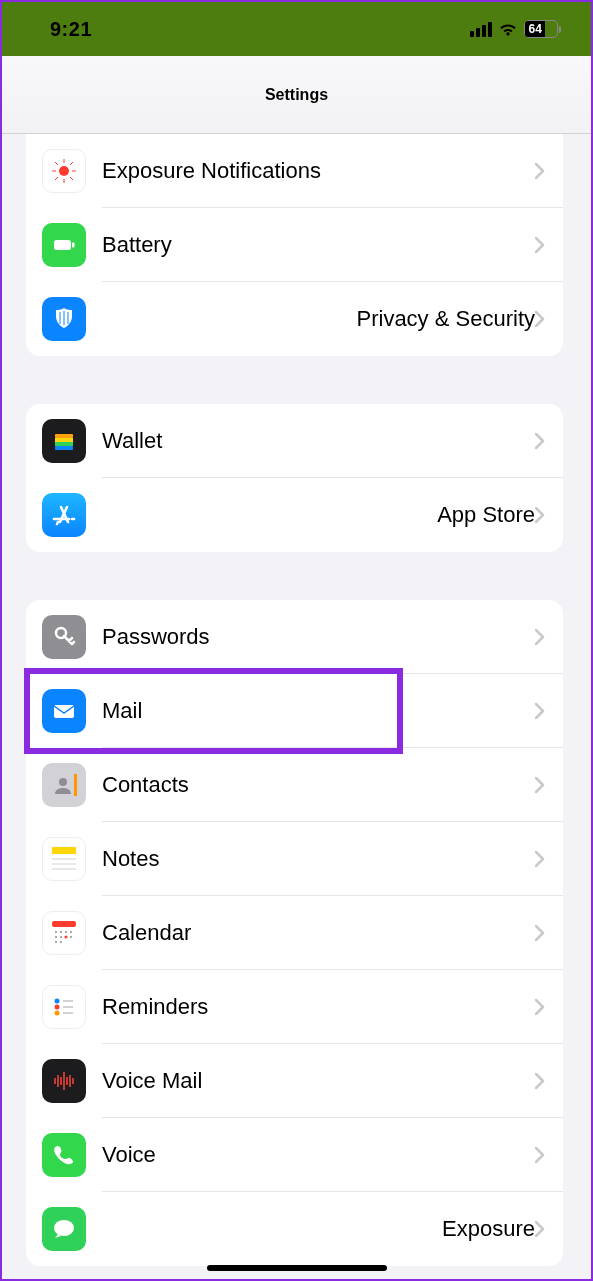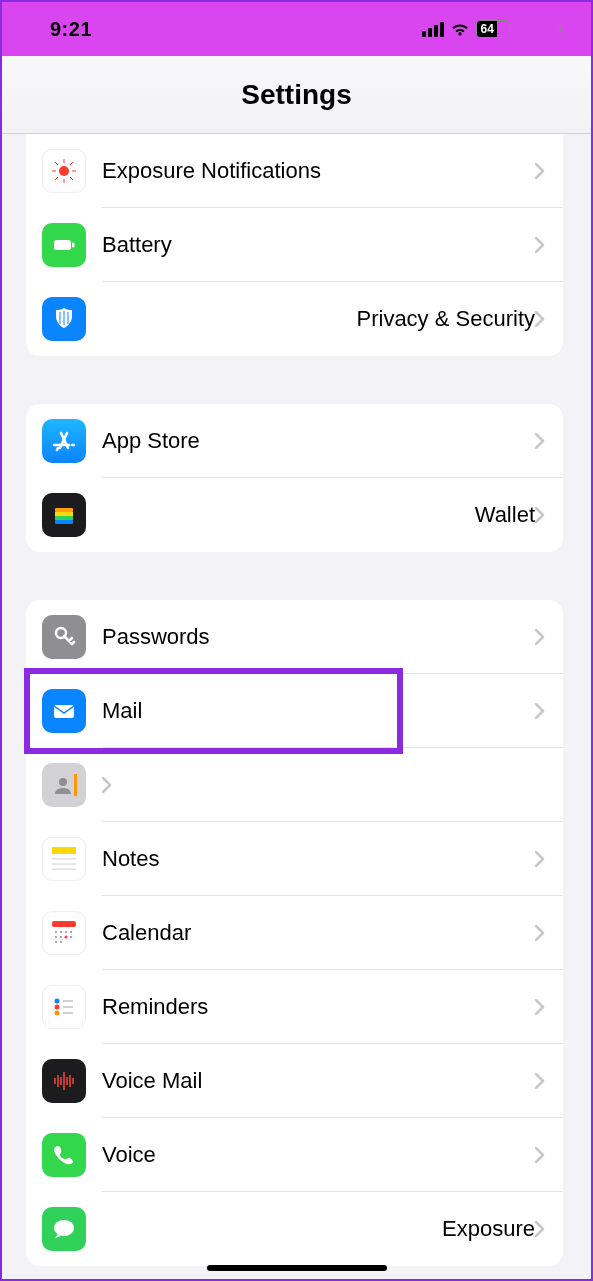--- a/index.html
+++ b/index.html
@@ -1,39 +1,39 @@
 <!DOCTYPE html>
 <html><head>
 <meta charset="utf-8">
 <style>
   * { margin: 0; padding: 0; box-sizing: border-box; font-family: -apple-system, 'Helvetica Neue', Arial, sans-serif; }
   body { width: 593px; height: 1281px; background: #fff; position: relative; overflow: hidden; }
   .frame { position: absolute; inset: 0; border: 2px solid #8a2be2; background: #f2f2f7; overflow: hidden; }
 
   
-  .status-bar { height: 54px; display: flex; align-items: center; justify-content: space-between; padding: 0 30px 0 48px; background: #d946ef; }
+  .status-bar { height: 54px; display: flex; align-items: center; justify-content: space-between; padding: 0 30px 0 48px; background: #4d7c0f; }
   .time { font-size: 20px; font-weight: 700; letter-spacing: 0.5px; }
   .status-right { display: flex; align-items: center; gap: 6px; }
   .signal-bars { display: flex; align-items: flex-end; gap: 2px; }
   .signal-bars span { width: 4px; background: #000; border-radius: 1px; }
   .signal-bars span:nth-child(1){height:6px}
   .signal-bars span:nth-child(2){height:9px}
   .signal-bars span:nth-child(3){height:12px}
   .signal-bars span:nth-child(4){height:15px}
   .wifi-icon { width:20px; height:16px; position:relative; }
   .wifi-icon svg{display:block}
-  .battery-pill { display:flex; align-items:center;gap:48px; }
+  .battery-pill { display:flex; align-items:center; }
   .battery-body { width:34px; height:18px; border:1.5px solid #888; border-radius:5px; position:relative; display:flex; align-items:center; }
   .battery-fill { position:absolute; left:0; top:0; bottom:0; width:64%; background:#000; border-radius:3px 0 0 3px; }
   .battery-text { position:relative; color:#fff; font-size:12px; font-weight:700; width:100%; text-align:left; padding-left:4px; z-index:2; }
   .battery-nub { width:2.5px; height:7px; background:#888; border-radius:0 2px 2px 0; margin-left:1px; }
 
   
   .nav-header { height:78px; display:flex; align-items:center; justify-content:center; background: linear-gradient(#f8f8fa,#f2f2f4); border-bottom:1px solid #d1d1d6;}
-  .nav-title { font-size:28px; font-weight:700; color:#000; }
+  .nav-title { font-size:16px; font-weight:700; color:#000; }
 
   
   .content { padding: 0 28px 0 24px; height: calc(100% - 54px - 78px); overflow:hidden; }
   .group { background:#fff; border-radius:14px; margin-top:48px; }
   .group.first { margin-top:0; border-radius:0 0 14px 14px; }
   .row { display:flex; align-items:center; min-height:74px; position:relative; cursor:pointer; }
   .row .icon-slot { width:44px; height:44px; margin:0 16px 0 16px; border-radius:10px; display:flex; align-items:center; justify-content:center; flex-shrink:0; }
   .row .text-area { flex:1; display:flex; align-items:center; font-size:22px; font-weight:500; color:#000; height:74px; border-bottom:1px solid #e5e5e8; }
   .row:last-child .text-area { border-bottom:none;text-align:right; }
   .row .label { flex:1; }
@@ -144,58 +144,58 @@
               <svg width="10" height="16" viewBox="0 0 10 16">
                 <path d="M1 1l7 7-7 7" stroke="#c7c7cc" stroke-width="2.5" fill="none" stroke-linecap="round" stroke-linejoin="round"></path>
               </svg>
             </span>
           </div>
       </div>
     </div>
 
     <div class="group">
       <div class="row">
+        <div class="icon-slot bg-black">
+          <svg width="30" height="30" viewBox="0 0 30 30">
+              <rect x="6" y="8" width="18" height="4" rx="1" fill="#ff9f0a"></rect>
+              <rect x="6" y="12" width="18" height="4" fill="#ffd60a"></rect>
+              <rect x="6" y="16" width="18" height="4" fill="#30d158"></rect>
+              <rect x="6" y="20" width="18" height="4" rx="1" fill="#0a84ff"></rect>
+            </svg>
+        </div>
+        <div class="text-area">
+            <span class="label">Wallet</span>
+            <span class="chevron">
+              <svg width="10" height="16" viewBox="0 0 10 16">
+                <path d="M1 1l7 7-7 7" stroke="#c7c7cc" stroke-width="2.5" fill="none" stroke-linecap="round" stroke-linejoin="round"></path>
+              </svg>
+            </span>
+          </div>
+      </div>
+      <div class="row">
         <div class="icon-slot" style="background:linear-gradient(#1fb6ff,#0a84ff)">
           <svg width="30" height="30" viewBox="0 0 30 30">
               <g stroke="#fff" stroke-width="2.6" stroke-linecap="round">
                 <line x1="11" y1="22" x2="18" y2="7"></line>
                 <line x1="19" y1="22" x2="12" y2="7"></line>
                 <line x1="5" y1="19" x2="20" y2="19"></line>
                 <line x1="23" y1="19" x2="25" y2="19"></line>
                 <line x1="8" y1="24" x2="9" y2="22"></line>
               </g>
             </svg>
         </div>
         <div class="text-area">
             <span class="label">App Store</span>
             <span class="chevron">
               <svg width="10" height="16" viewBox="0 0 10 16">
                 <path d="M1 1l7 7-7 7" stroke="#c7c7cc" stroke-width="2.5" fill="none" stroke-linecap="round" stroke-linejoin="round"></path>
               </svg>
             </span>
           </div>
       </div>
-      <div class="row">
-        <div class="icon-slot bg-black">
-          <svg width="30" height="30" viewBox="0 0 30 30">
-              <rect x="6" y="8" width="18" height="4" rx="1" fill="#ff9f0a"></rect>
-              <rect x="6" y="12" width="18" height="4" fill="#ffd60a"></rect>
-              <rect x="6" y="16" width="18" height="4" fill="#30d158"></rect>
-              <rect x="6" y="20" width="18" height="4" rx="1" fill="#0a84ff"></rect>
-            </svg>
-        </div>
-        <div class="text-area">
-            <span class="label">Wallet</span>
-            <span class="chevron">
-              <svg width="10" height="16" viewBox="0 0 10 16">
-                <path d="M1 1l7 7-7 7" stroke="#c7c7cc" stroke-width="2.5" fill="none" stroke-linecap="round" stroke-linejoin="round"></path>
-              </svg>
-            </span>
-          </div>
-      </div>
     </div>
 
     <div class="group">
       <div class="row">
         <div class="icon-slot bg-gray">
           <svg width="30" height="30" viewBox="0 0 30 30">
               <circle cx="12" cy="11" r="5" fill="none" stroke="#fff" stroke-width="2.5"></circle>
               <path d="M15 14l8 8M20 19l3-3M23 22l2-2" stroke="#fff" stroke-width="2.5" stroke-linecap="round" fill="none"></path>
             </svg>
         </div>
@@ -227,20 +227,21 @@
       </div>
       <div class="row">
         <div class="icon-slot" style="background:#d1d1d6">
           <svg width="30" height="30" viewBox="0 0 30 30">
               <circle cx="14" cy="12" r="4" fill="#8e8e93"></circle>
               <path d="M6 24c0-4 4-6 8-6s8 2 8 6" fill="#8e8e93"></path>
               <rect x="25" y="4" width="3" height="22" fill="#ff9500"></rect>
             </svg>
         </div>
         <div class="text-area">
+            <span class="label">Contacts</span>
             <span class="chevron">
               <svg width="10" height="16" viewBox="0 0 10 16">
                 <path d="M1 1l7 7-7 7" stroke="#c7c7cc" stroke-width="2.5" fill="none" stroke-linecap="round" stroke-linejoin="round"></path>
               </svg>
             </span>
           </div>
       </div>
       <div class="row">
         <div class="icon-slot bg-white">
           <svg width="30" height="30" viewBox="0 0 30 30">

